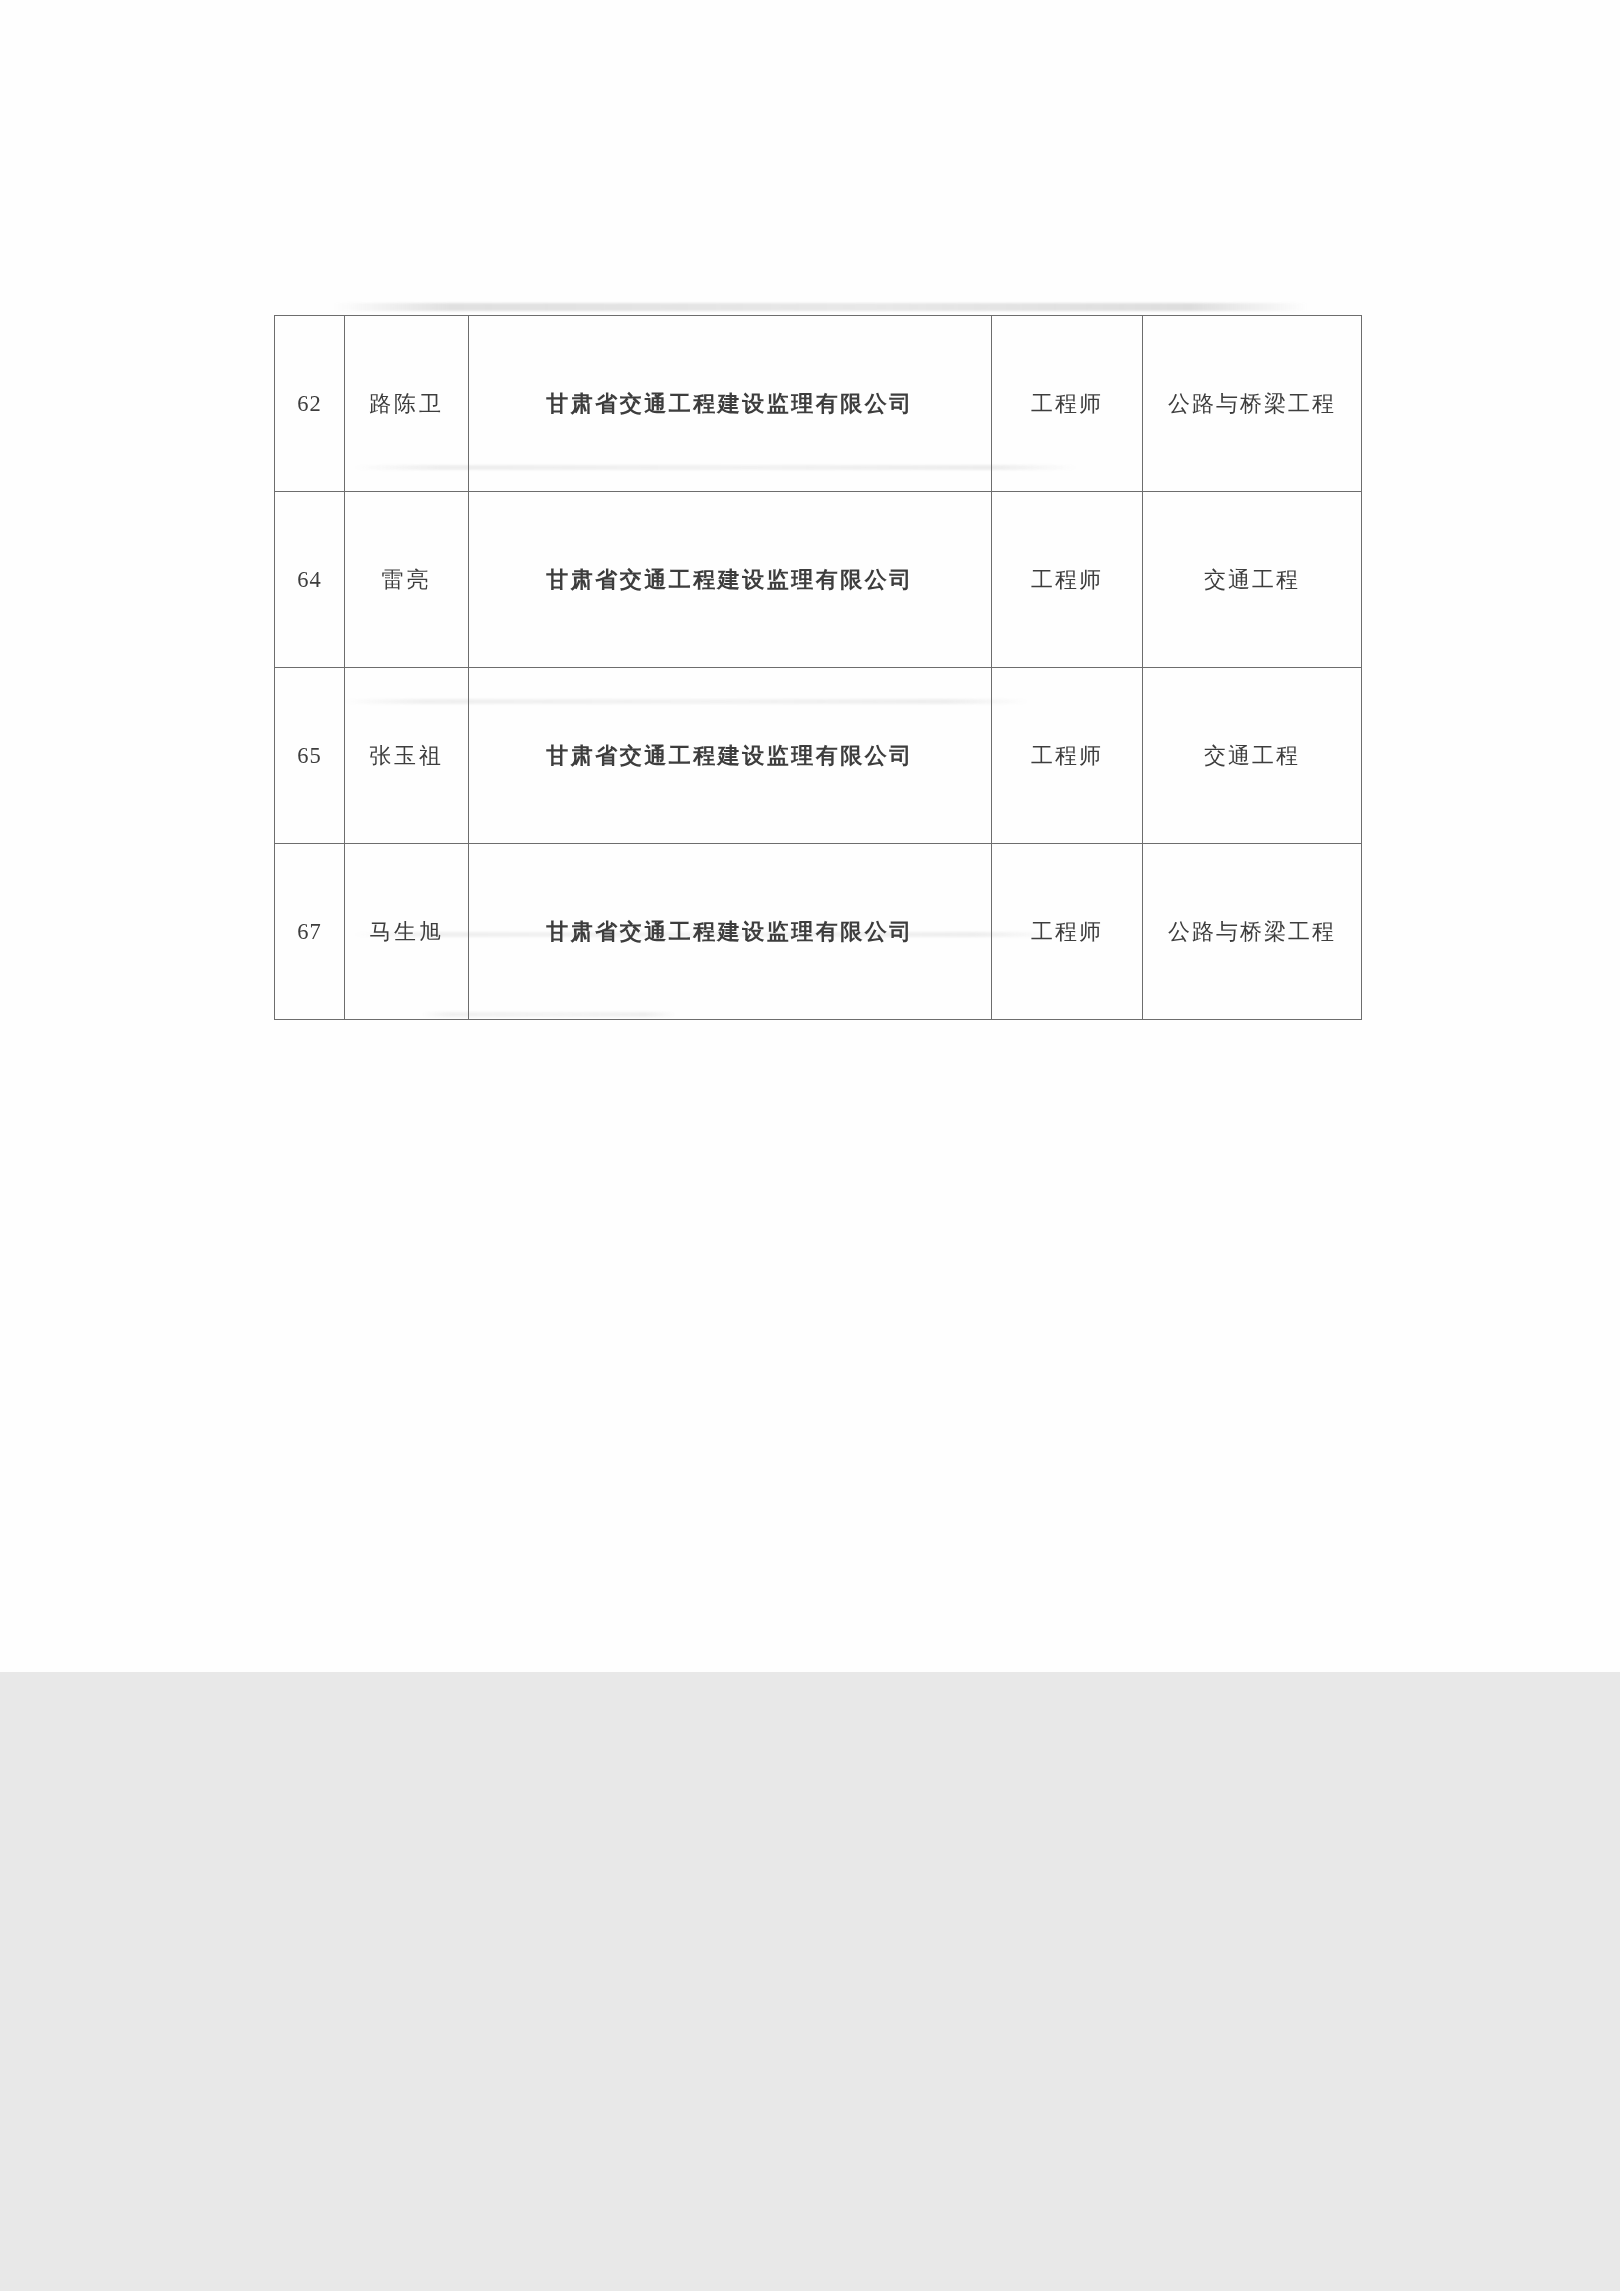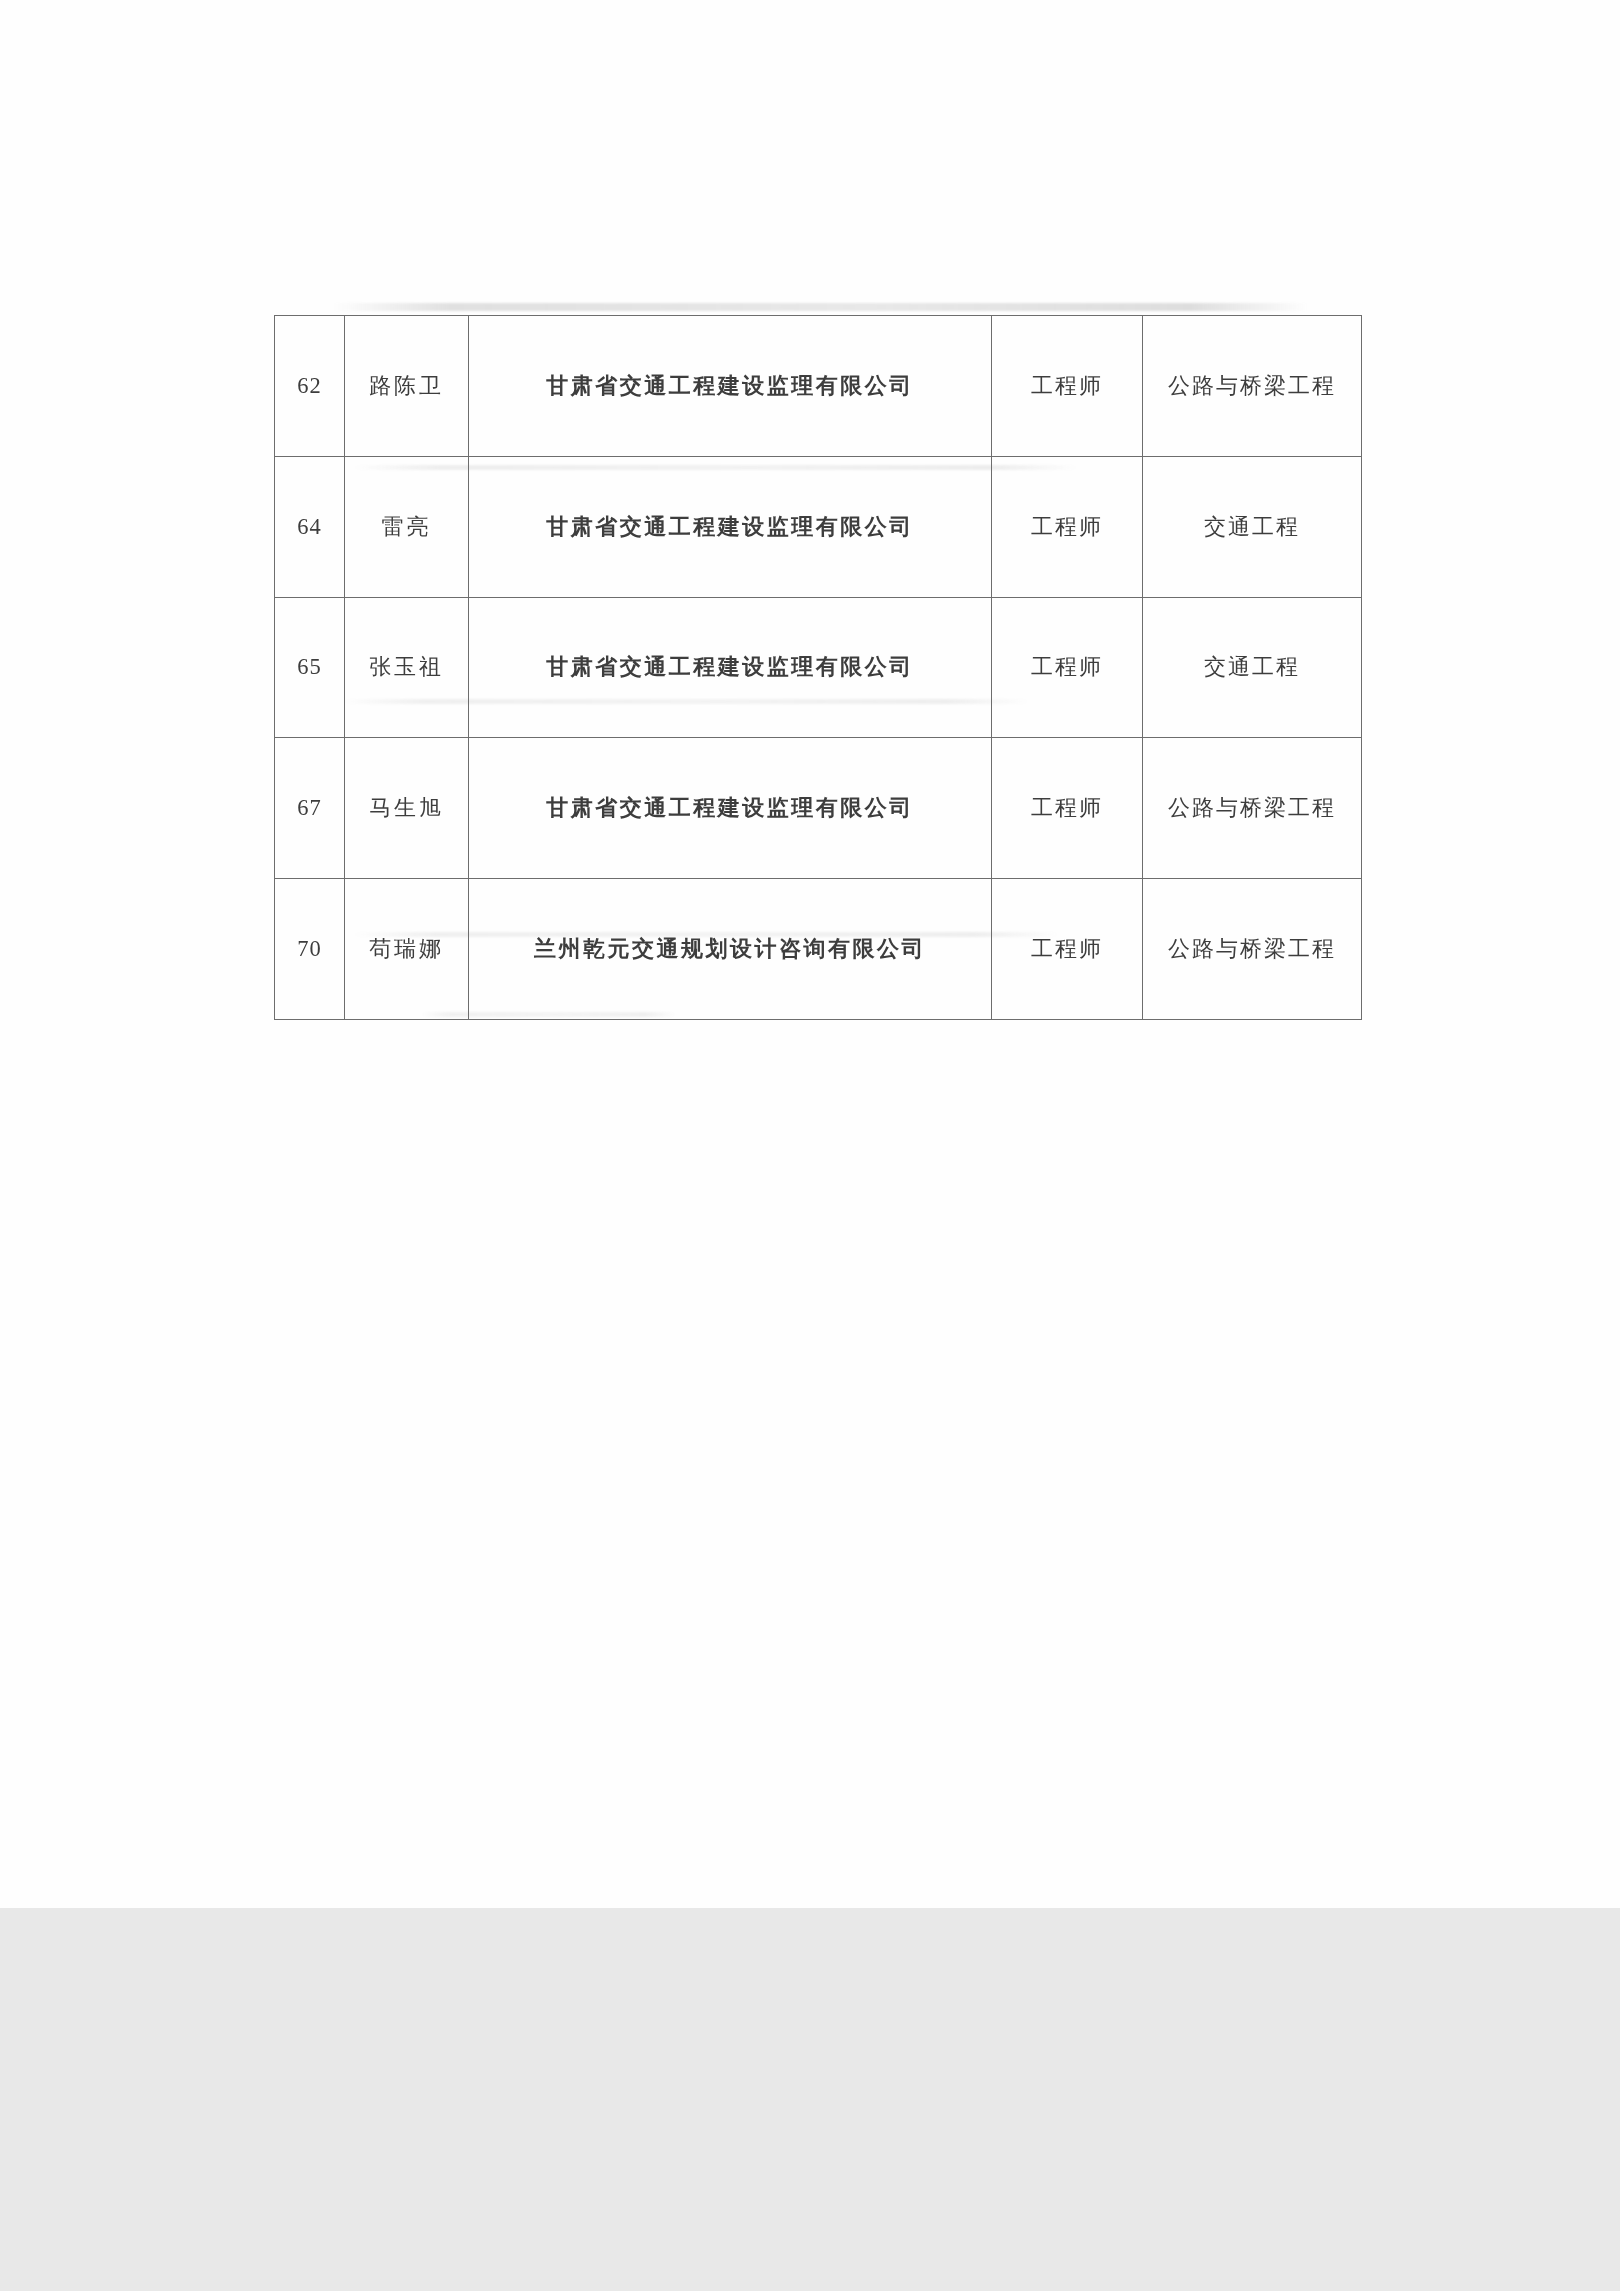--- a/index.html
+++ b/index.html
@@ -3,21 +3,21 @@
 <meta charset="utf-8">
 <style>
   html, body {
     margin: 0;
     padding: 0;
     background: #e8e8e8;
   }
   .page {
     position: relative;
     width: 1620px;
-    height: 1908px;
+    height: 1672px;
     margin: 0 auto;
     background: #fefefe;
     overflow: hidden;
     font-family: "Liberation Serif", "DejaVu Serif", serif;
   }
   
   .smudge {
     position: absolute;
     background: linear-gradient(to right, rgba(120,120,120,0) 0%, rgba(120,120,120,0.22) 12%, rgba(120,120,120,0.16) 55%, rgba(120,120,120,0.24) 88%, rgba(120,120,120,0) 100%);
     filter: blur(1px);
@@ -104,24 +104,17 @@
           <td class="c3">工程师</td>
           <td class="c4">交通工程</td>
         </tr>
         <tr>
           <td class="c0">67</td>
           <td class="c1">马生旭</td>
           <td class="c2">甘肃省交通工程建设监理有限公司</td>
           <td class="c3">工程师</td>
           <td class="c4">公路与桥梁工程</td>
         </tr>
-        <tr>
-          <td class="c0">70</td>
-          <td class="c1">苟瑞娜</td>
-          <td class="c2">兰州乾元交通规划设计咨询有限公司</td>
-          <td class="c3">工程师</td>
-          <td class="c4">公路与桥梁工程</td>
-        </tr>
       </tbody>
   </table>
 
 </div>
 
 
 </body></html>

